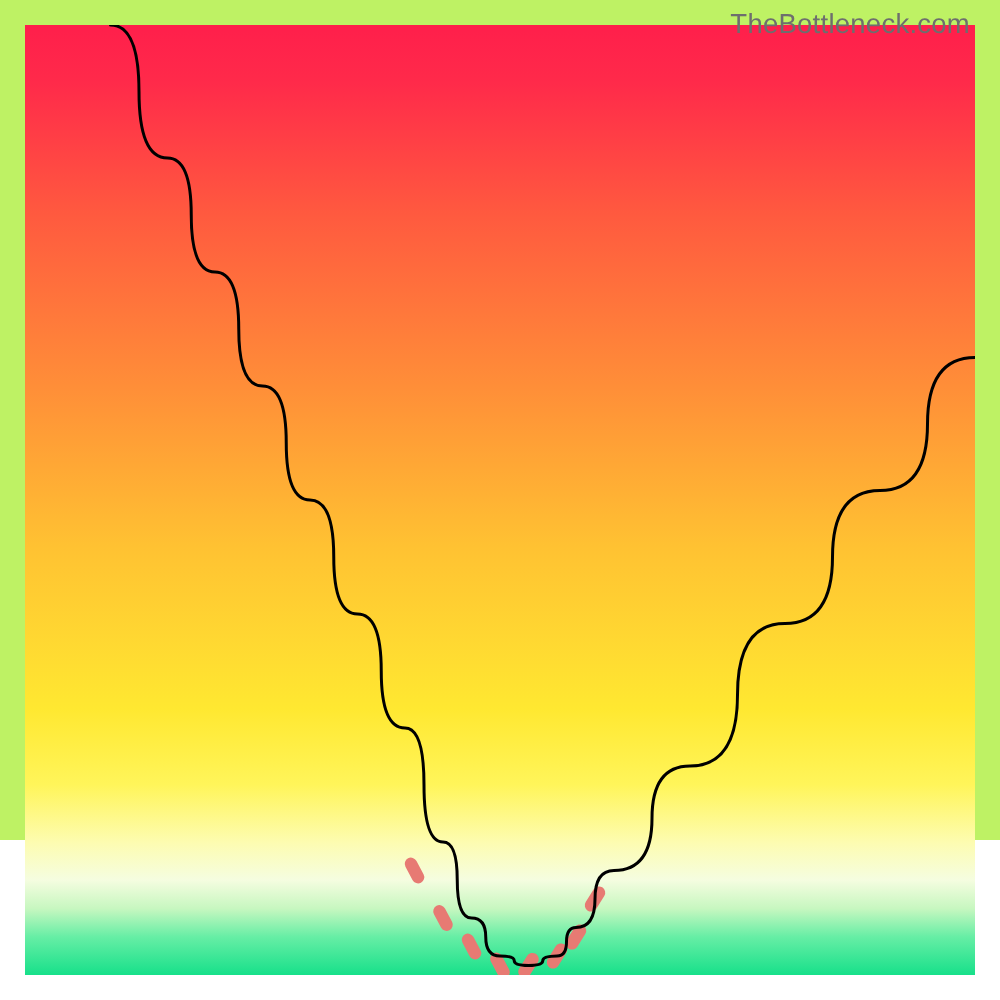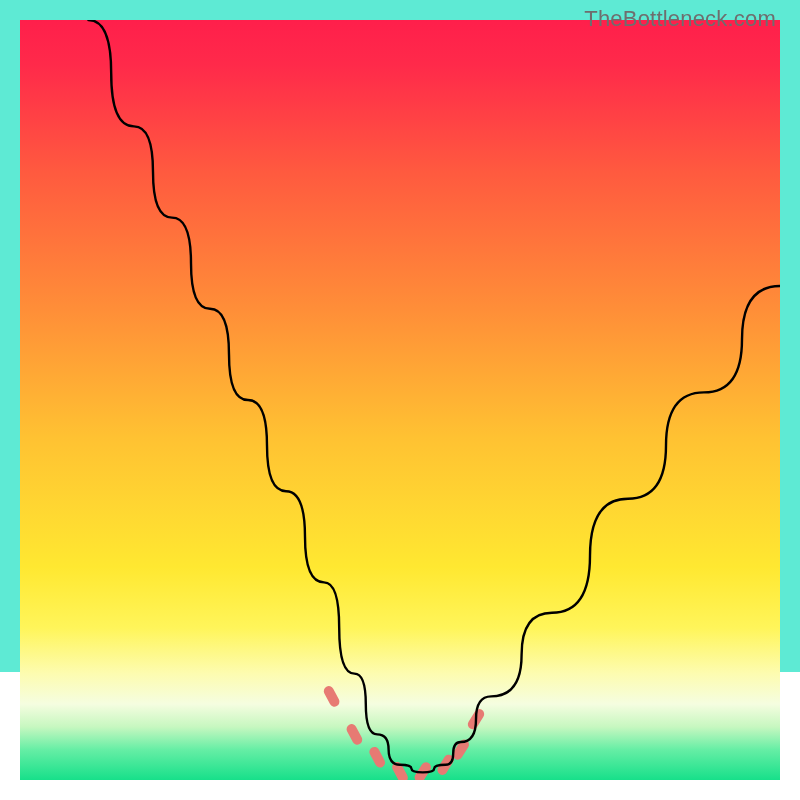--- a/index.html
+++ b/index.html
@@ -6,21 +6,21 @@
     margin: 0;
     padding: 0;
     width: 800px;
     height: 800px;
     overflow: hidden;
     font-family: Arial, Helvetica, sans-serif;
   }
   .frame {
     width: 800px;
     height: 672px;
-    background: #5eead4;
+    background: #bef264;
     position: relative;
   }
   .plot-area {
     position: absolute;
     left: 20px;
     top: 20px;
     width: 760px;
     height: 760px;
     overflow: hidden;
   }

